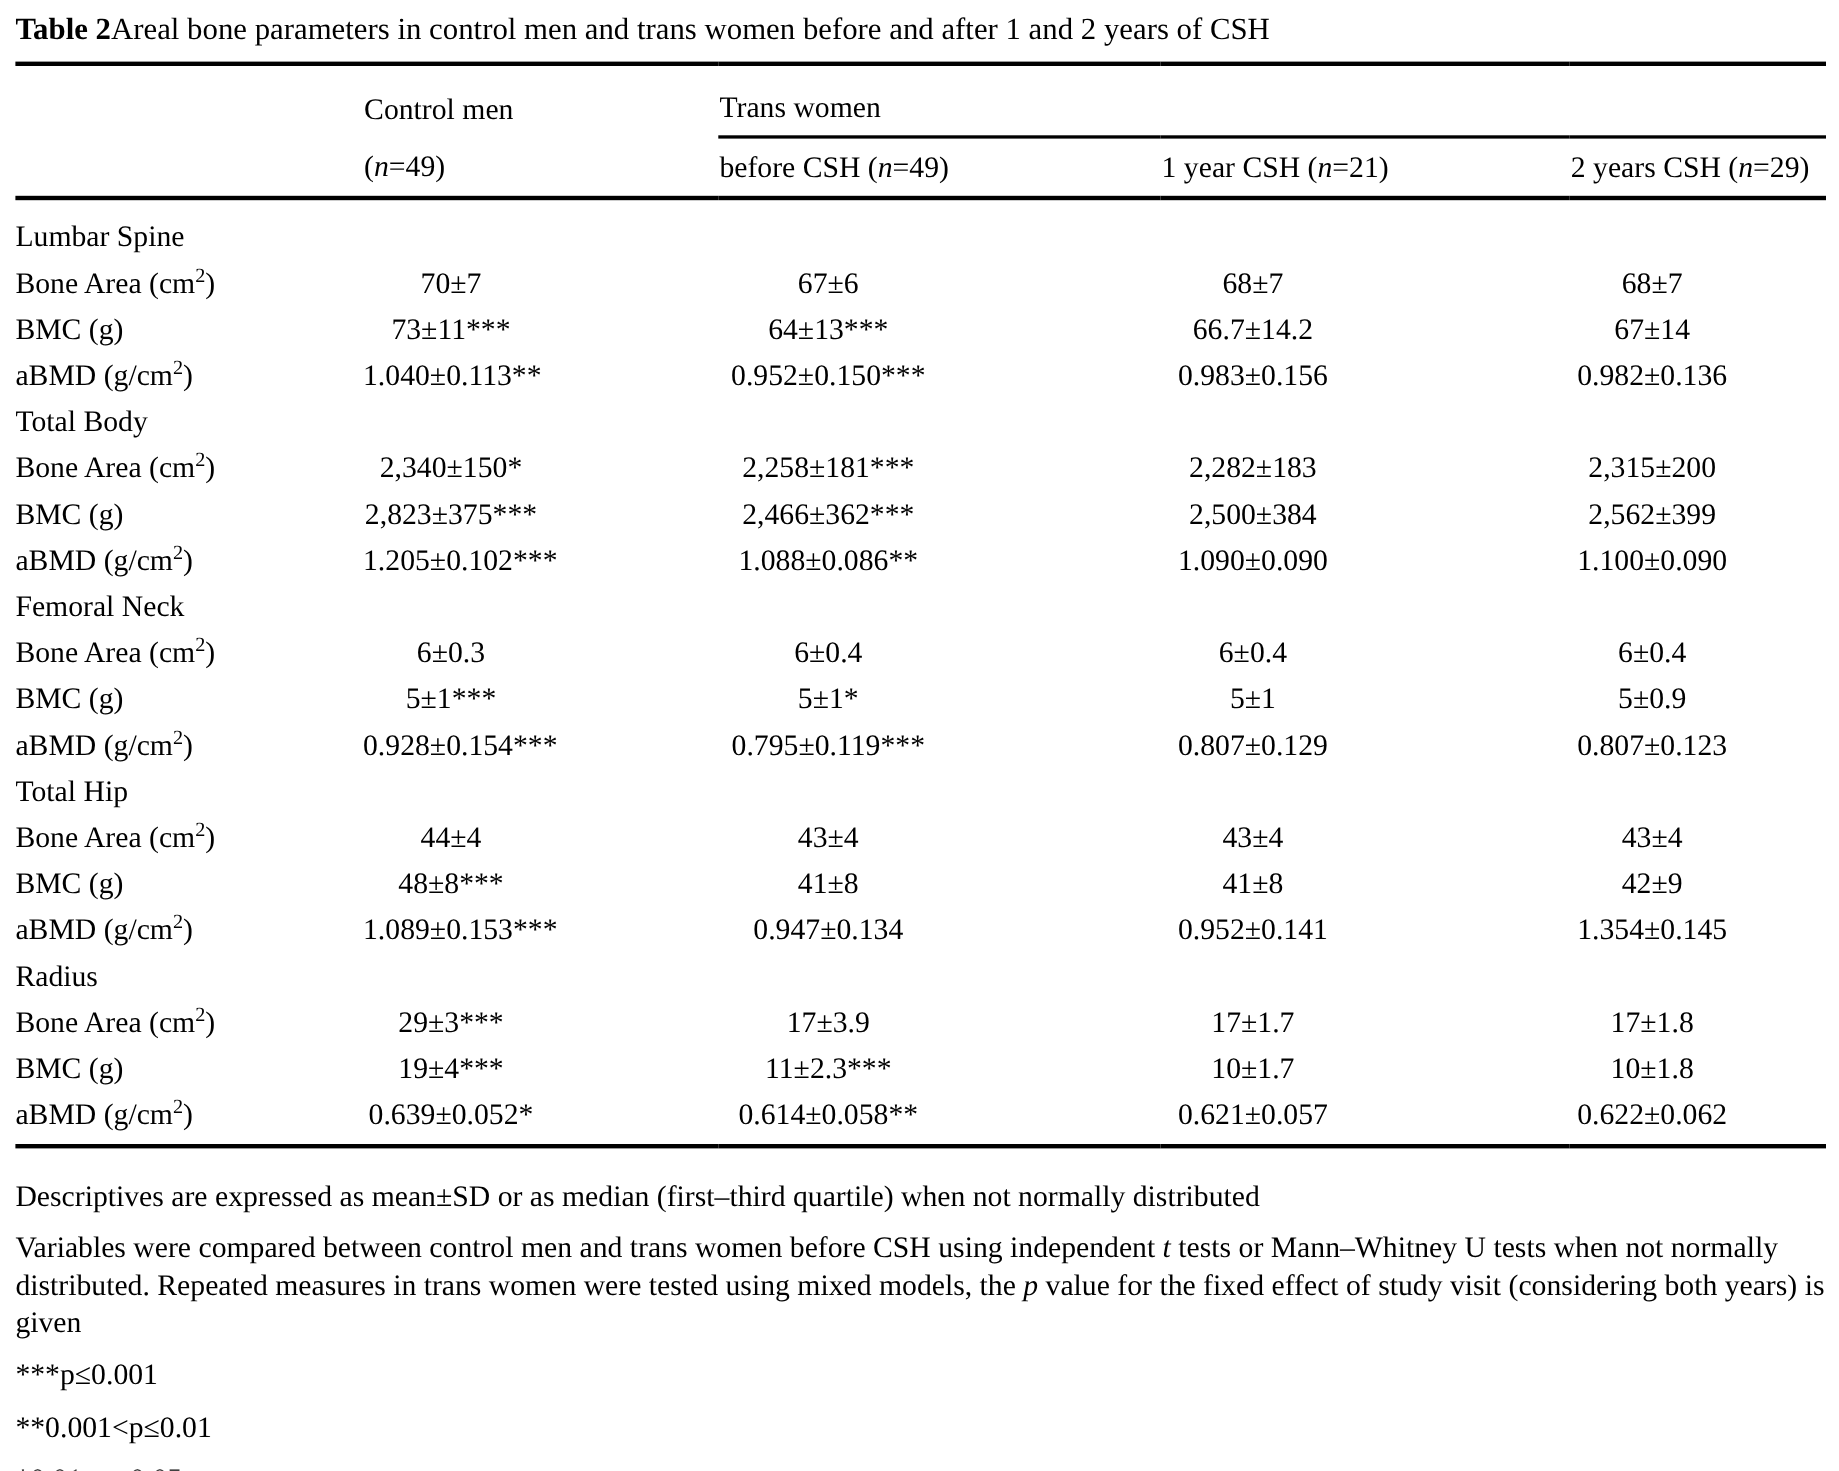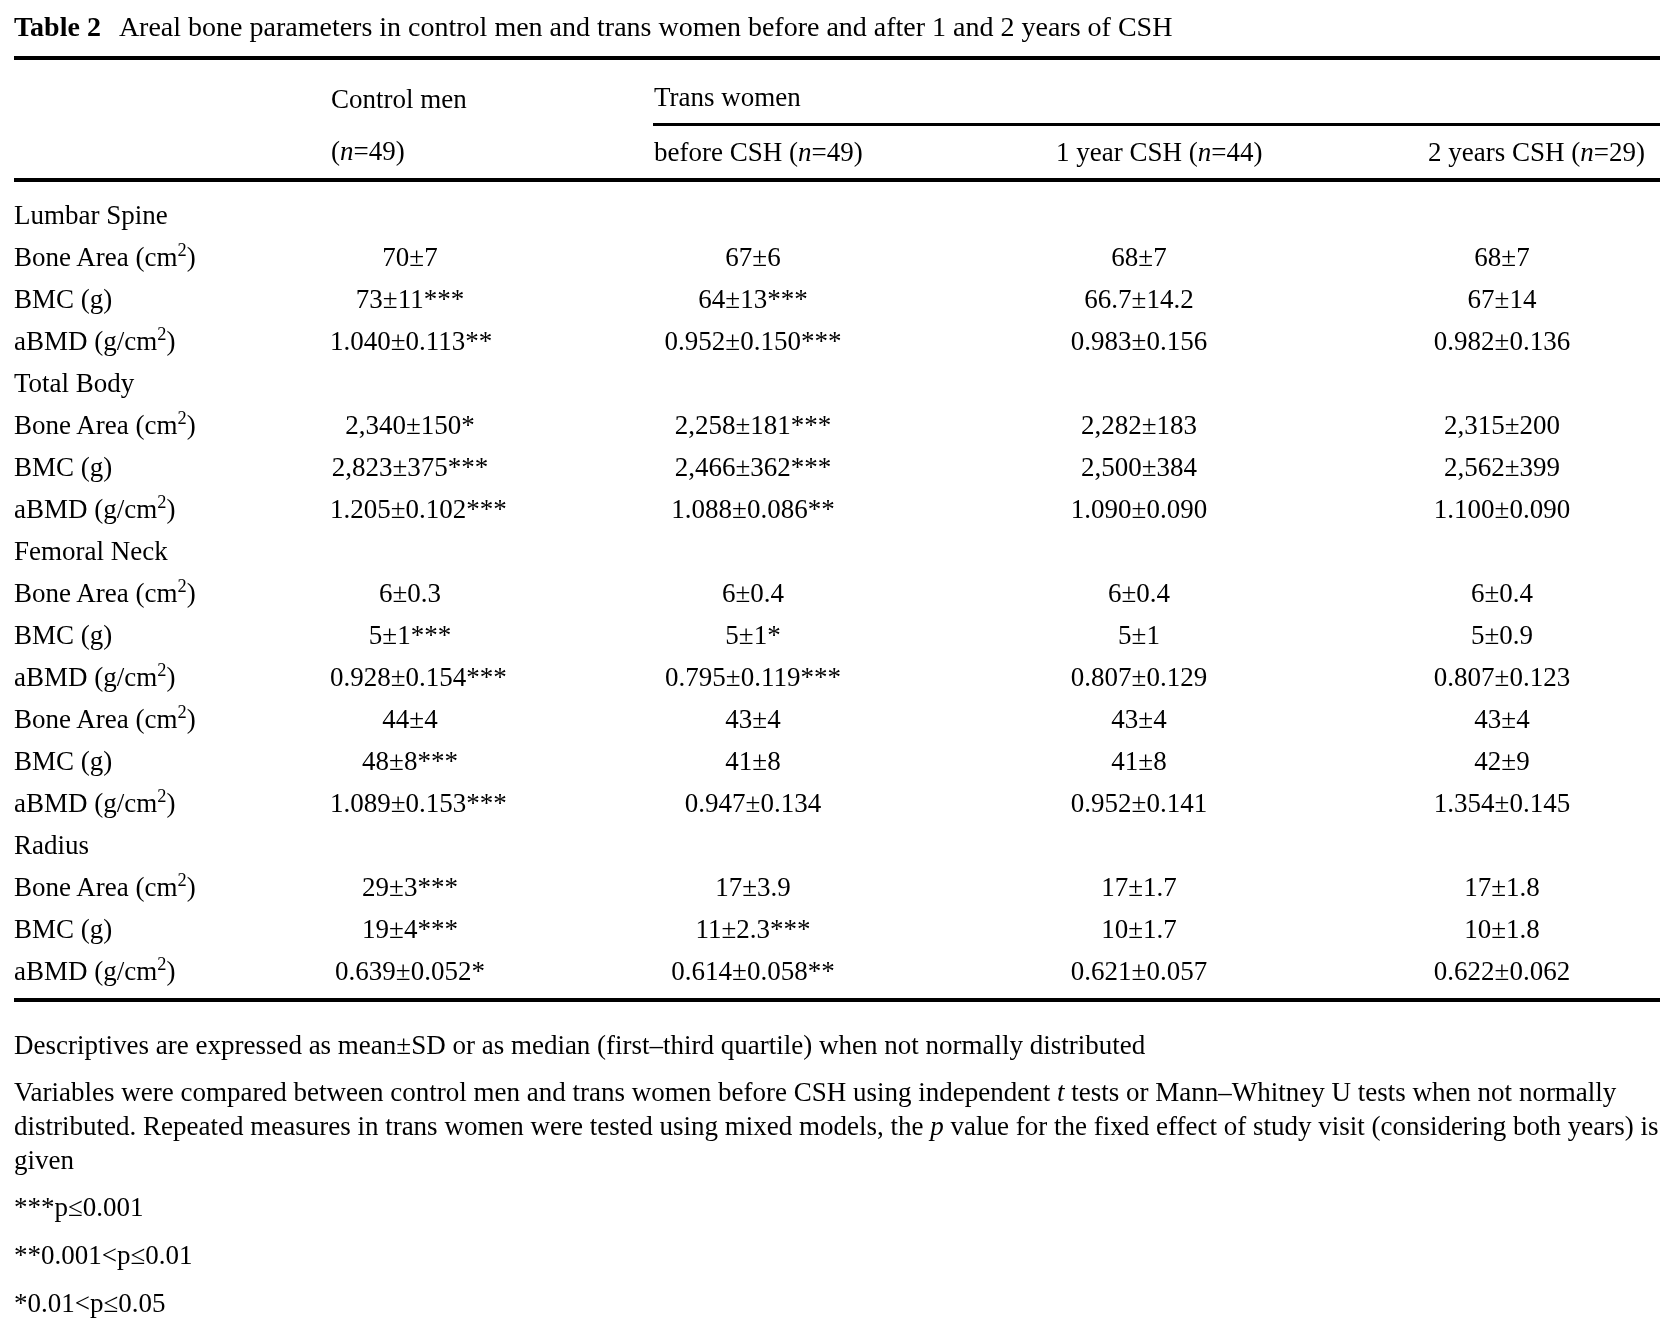--- a/index.html
+++ b/index.html
@@ -7,21 +7,21 @@
   body {
     width: 1672px; height: 1337px;
     background: #ffffff; color: #000000;
     font-family: "Liberation Serif", "DejaVu Serif", serif;
     font-size: 27px;
     overflow: hidden;
   }
   .page { padding: 6px 12px 0 14px; }
 
   .caption { font-size: 28px; line-height: 34px; margin: 4px 0 12px 0; }
-  .cap-label { font-weight: bold; margin-right: 18px; }
+  .cap-label { font-weight: bold; }
 
   table.datatable {
     border-collapse: collapse;
     table-layout: fixed;
     width: 1646px;
     border-top: 4px solid #000;
   }
   col.w1 { width: 316px; }
   col.w2 { width: 323px; }
   col.w3 { width: 402px; }
@@ -71,21 +71,21 @@
     <thead>
       <tr class="hrow-a">
         <td class="c1"></td>
         <td class="c2">Control men</td>
         <td class="c-span" colspan="3">Trans women</td>
       </tr>
       <tr class="hrow-b">
         <td class="c1"></td>
         <td class="c2"><span>(</span><i>n</i><span>=49)</span></td>
         <td class="c3"><span>before CSH (</span><i>n</i><span>=49)</span></td>
-        <td class="c4"><span>1 year CSH (</span><i>n</i><span>=44)</span></td>
+        <td class="c4"><span>1 year CSH (</span><i>n</i><span>=21)</span></td>
         <td class="c5"><span>2 years CSH (</span><i>n</i><span>=29)</span></td>
       </tr>
     </thead>
     <tbody>
         <tr>
           <td class="c1">Lumbar Spine</td>
           <td class="c2 val"><span class="cbox"></span></td>
           <td class="c3 val"><span class="cbox"></span></td>
           <td class="c4 val"><span class="cbox"></span></td>
           <td class="c5 val"><span class="cbox"></span></td>
@@ -159,20 +159,27 @@
           <td class="c3 val"><span class="cbox">5±1*</span></td>
           <td class="c4 val"><span class="cbox">5±1</span></td>
           <td class="c5 val"><span class="cbox">5±0.9</span></td>
         </tr>
         <tr>
           <td class="c1">aBMD (g/cm<sup>2</sup>)</td>
           <td class="c2 val"><span class="cbox">0.928±0.154***</span></td>
           <td class="c3 val"><span class="cbox">0.795±0.119***</span></td>
           <td class="c4 val"><span class="cbox">0.807±0.129</span></td>
           <td class="c5 val"><span class="cbox">0.807±0.123</span></td>
+        </tr>
+        <tr>
+          <td class="c1">Total Hip</td>
+          <td class="c2 val"><span class="cbox"></span></td>
+          <td class="c3 val"><span class="cbox"></span></td>
+          <td class="c4 val"><span class="cbox"></span></td>
+          <td class="c5 val"><span class="cbox"></span></td>
         </tr>
         <tr>
           <td class="c1">Bone Area (cm<sup>2</sup>)</td>
           <td class="c2 val"><span class="cbox">44±4</span></td>
           <td class="c3 val"><span class="cbox">43±4</span></td>
           <td class="c4 val"><span class="cbox">43±4</span></td>
           <td class="c5 val"><span class="cbox">43±4</span></td>
         </tr>
         <tr>
           <td class="c1">BMC (g)</td>

